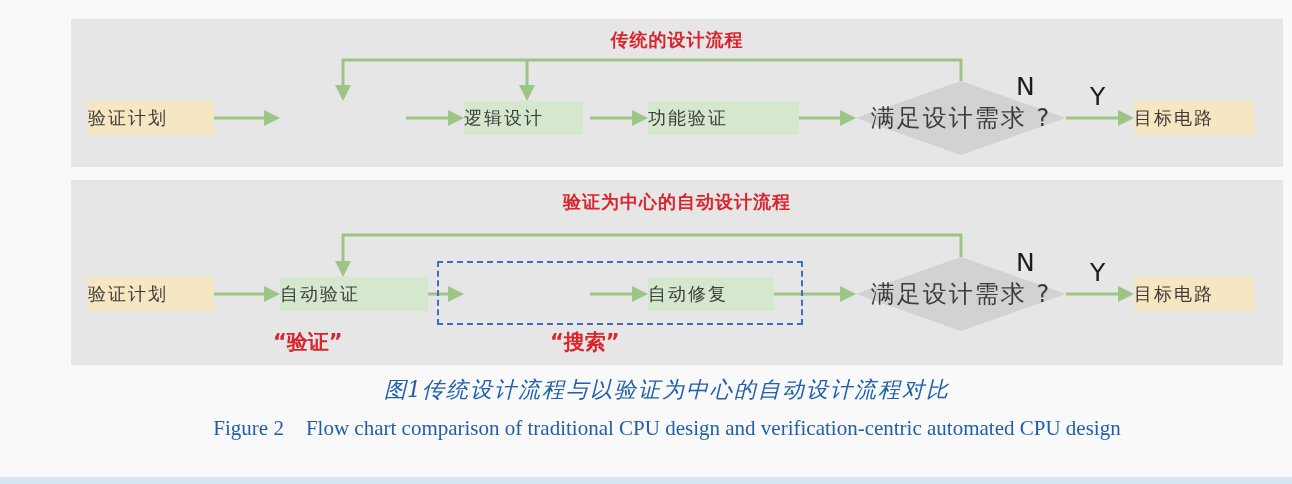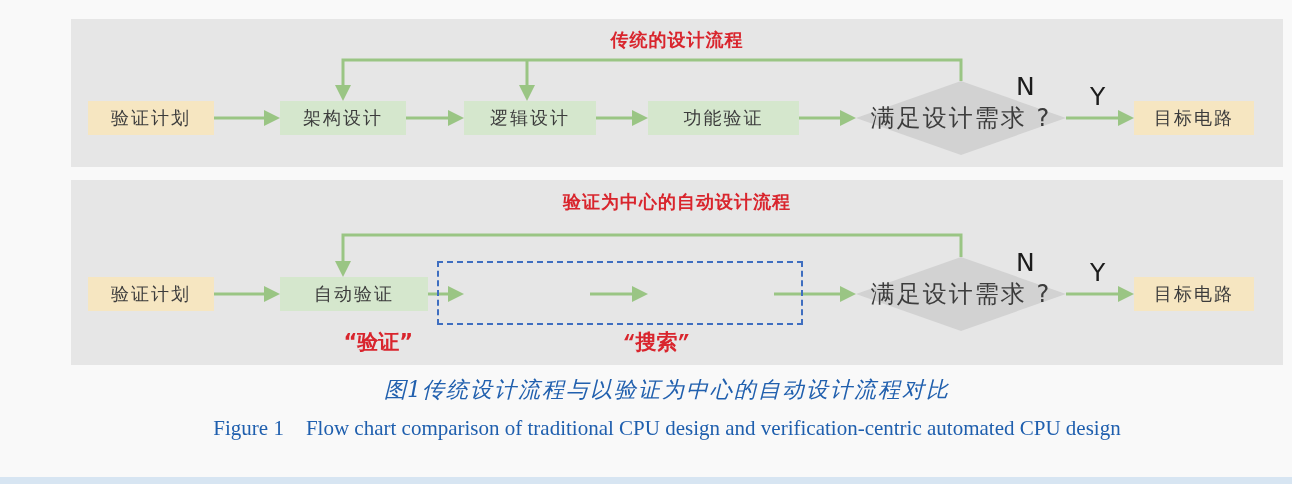--- a/index.html
+++ b/index.html
@@ -19,21 +19,21 @@
   .panel-title{
     position:absolute;left:71px;width:1212px;
     text-align:center;
     color:#d9252d;font-weight:bold;font-size:18px;letter-spacing:1px;
   }
   #title-top{top:28px;}
   #title-bottom{top:190px;}
   svg.wires{position:absolute;left:0;top:0;z-index:1;}
   .node{
     position:absolute;height:34px;line-height:34px;
-    text-align:center;font-size:18px;color:#3c3c3c;
+    font-size:18px;color:#3c3c3c;
     letter-spacing:2px;z-index:2;
   }
   .node.green{background:#d5e7cd;}
   .node.yellow{background:#f6e6c1;}
   .row-top{top:101px;}
   .row-bottom{top:277px;}
   .diamond-label{
     position:absolute;width:210px;height:74px;
     display:flex;align-items:center;justify-content:center;
     font-size:24px;color:#3c3c3c;letter-spacing:2px;z-index:2;
@@ -42,25 +42,25 @@
   #diamond-label-bottom{left:856px;top:257px;}
   .branch{
     position:absolute;font-size:25px;font-weight:500;color:#1c1c1c;z-index:2;
     font-family:"DejaVu Sans",sans-serif;
   }
   .dashed-group{
     position:absolute;left:437px;top:261px;width:362px;height:60px;
     border:2px dashed #3f6ec0;z-index:1;background:transparent;
   }
   .quote-label{
-    position:absolute;width:140px;text-align:right;
+    position:absolute;width:140px;text-align:left;
     color:#d9252d;font-weight:bold;font-size:21px;z-index:2;
   }
   #quote-verify{left:273px;top:328px;}
-  #quote-search{left:550px;top:328px;font-family:Liberation Mono, monospace;}
+  #quote-search{left:550px;top:328px;}
   .caption-cn{
     position:absolute;left:0;top:375px;width:1334px;text-align:center;
     color:#2160ae;font-size:22px;
     font-family:"DejaVu Serif","Liberation Serif",serif;
     font-style:italic;letter-spacing:2px;
   }
   .caption-cn .cap-label{letter-spacing:1px;}
   .caption-en{
     position:absolute;left:0;top:416px;width:1334px;text-align:center;
     color:#1f5fae;font-size:21px;font-style:normal;
@@ -119,44 +119,44 @@
     </g>
 
     <polygon points="856,118 961,81 1066,118 961,155" fill="#d2d2d2"></polygon>
     <polygon points="856,294 961,257 1066,294 961,331" fill="#d2d2d2"></polygon>
   </svg>
 
   <div class="panel-title" id="title-top">传统的设计流程</div>
   <div class="panel-title" id="title-bottom">验证为中心的自动设计流程</div>
 
   <div class="node yellow row-top" style="left:88px;width:126px;">验证计划</div>
-  <div class="node green row-top" style="left:280px;width:126px;">架构设计</div>
-  <div class="node green row-top" style="left:464px;width:132px;">逻辑设计</div>
+  <div class="node green row-top" style="left:464px;width:119px;">逻辑设计</div>
   <div class="node green row-top" style="left:648px;width:151px;">功能验证</div>
   <div class="diamond-label" id="diamond-label-top">满足设计需求 ?</div>
   <div class="node yellow row-top" style="left:1134px;width:120px;">目标电路</div>
 
   <div class="branch" style="left:1016px;top:72px;">N</div>
   <div class="branch" style="left:1090px;top:82px;">Y</div>
 
   <div class="dashed-group"></div>
 
   <div class="node yellow row-bottom" style="left:88px;width:126px;">验证计划</div>
   <div class="node green row-bottom" style="left:280px;width:148px;">自动验证</div>
+  <div class="node green row-bottom" style="left:648px;width:126px;">自动修复</div>
   <div class="diamond-label" id="diamond-label-bottom">满足设计需求 ?</div>
   <div class="node yellow row-bottom" style="left:1134px;width:120px;">目标电路</div>
 
   <div class="branch" style="left:1016px;top:248px;">N</div>
   <div class="branch" style="left:1090px;top:258px;">Y</div>
 
   <div class="quote-label" id="quote-verify">“验证”</div>
   <div class="quote-label" id="quote-search">“搜索”</div>
 
   <div class="caption-cn">
     <span class="cap-label">图1</span><span>传统设计流程与以验证为中心的自动设计流程对比</span>
   </div>
   <div class="caption-en">
-    <span class="cap-label">Figure 1</span><span>Flow chart comparison of traditional CPU design and verification-centric automated CPU design</span>
+    <span class="cap-label">Figure 2</span><span>Flow chart comparison of traditional CPU design and verification-centric automated CPU design</span>
   </div>
 
   <div class="bottom-strip"></div>
 
 </div>
 
 </body></html>

